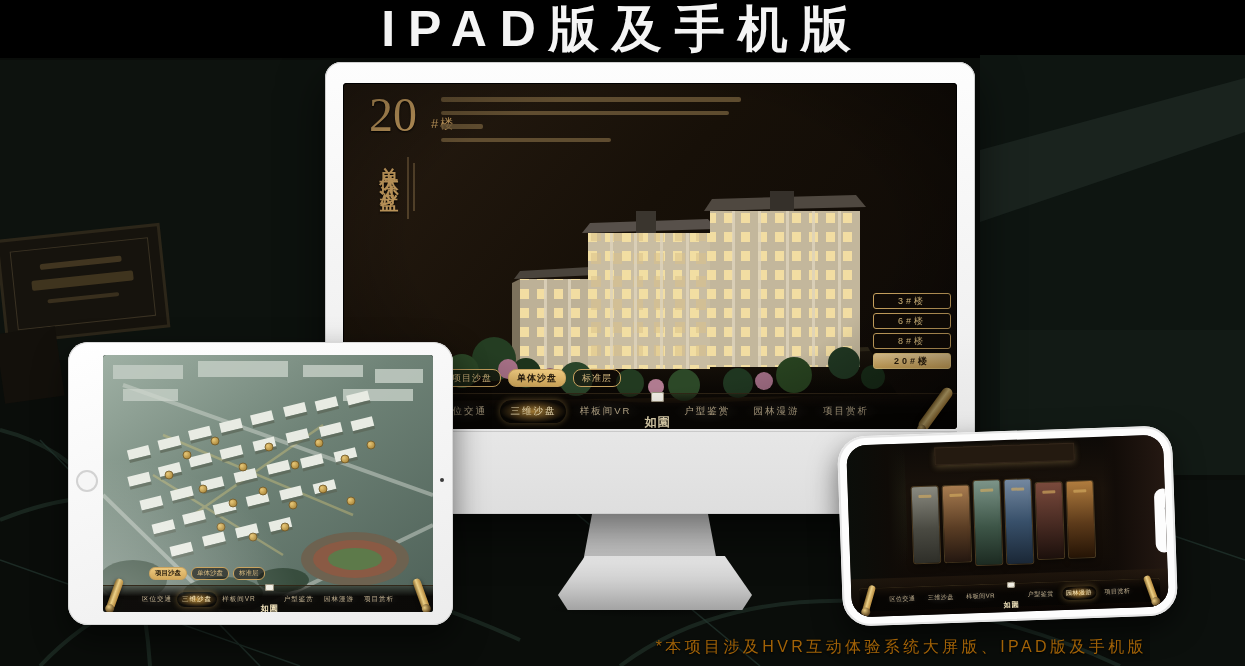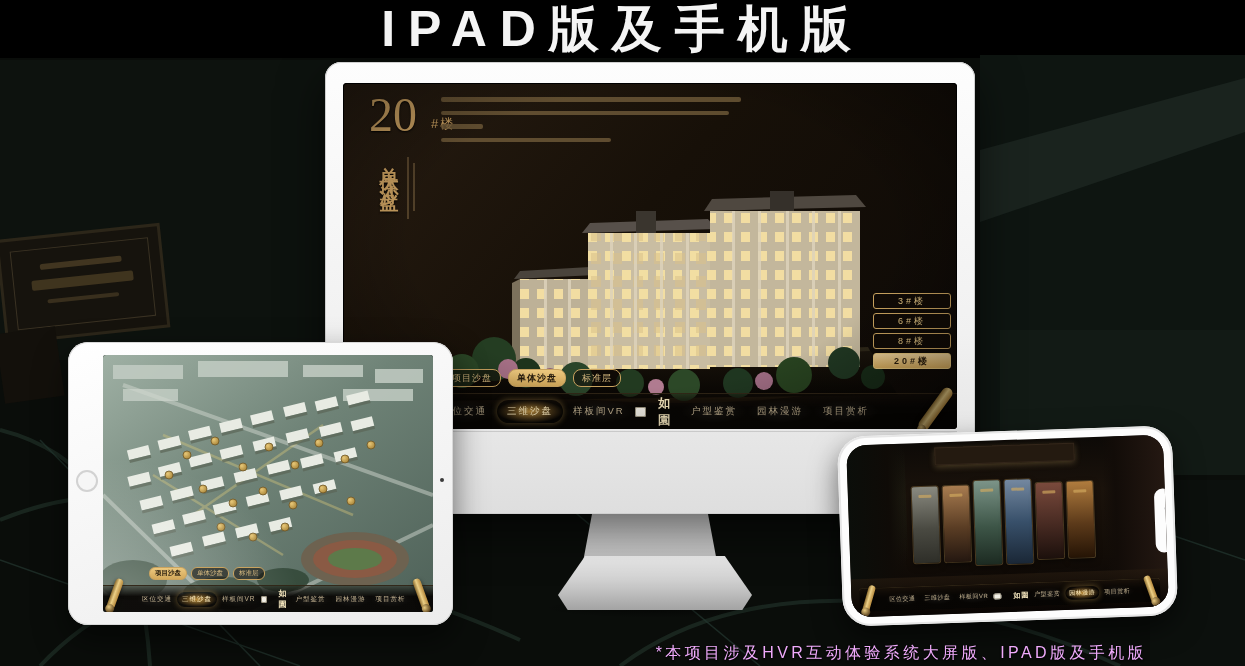--- a/index.html
+++ b/index.html
@@ -68,21 +68,21 @@
   .navbar{position:absolute;left:0;right:0;bottom:0;display:flex;align-items:center;
     justify-content:space-between;background:linear-gradient(rgba(22,15,8,.35),rgba(7,5,3,.95) 40%);
     border-top:1px solid rgba(190,150,90,.22);}
   .monitor .navbar{height:36px;padding:0 78px 0 88px;}
   .nav-item{position:relative;color:#c2b190;cursor:pointer;white-space:nowrap;
     background:radial-gradient(closest-side,rgba(255,255,255,.06),transparent);}
   .monitor .nav-item{font-size:9.5px;letter-spacing:2px;padding:5px 10px;}
   .nav-item.active{color:#ffeec0;border-radius:14px;
     background:radial-gradient(closest-side,rgba(196,148,63,.95),rgba(120,88,38,.45) 70%,transparent);
     box-shadow:0 0 6px rgba(220,175,90,.45);}
-  .nav-logo{display:flex;flex-direction:row;align-items:center;gap:12px;}
+  .nav-logo{display:flex;flex-direction:column;align-items:center;gap:12px;}
   .seal{background:#f2efe6;border-radius:2px;box-shadow:inset 0 0 0 1px #9a937f;}
   .monitor .seal{width:13px;height:10px;}
   .logo-text{font-family:"Liberation Serif",serif;color:#f0e2bb;font-weight:700;letter-spacing:1px;}
   .monitor .logo-text{font-size:12px;}
   .scroll{position:absolute;border-radius:6px;cursor:pointer;
     background:linear-gradient(90deg,#8a6a2e,#eccf86 45%,#b5883c);
     box-shadow:0 2px 4px rgba(0,0,0,.6);}
   .scroll::after{content:"";position:absolute;left:50%;bottom:-4px;transform:translateX(-50%);
     width:9px;height:9px;border-radius:50%;background:radial-gradient(circle at 35% 35%,#e8c97e,#5c4420 70%);}
   .monitor .scroll{right:16px;top:-10px;width:11px;height:50px;transform:rotate(36deg);}
@@ -139,21 +139,21 @@
   .phone .logo-text{font-size:7px;}
   .phone .scroll{width:7px;height:28px;}
   .phone .scroll.left{left:6px;top:-4px;transform:rotate(18deg);}
   .phone .scroll.right{right:6px;top:-4px;transform:rotate(-18deg);}
   .notch{position:absolute;right:-6px;top:50%;transform:translateY(-50%);
     width:17px;height:64px;background:#fdfdfd;border-radius:10px;}
   .notch-cam{position:absolute;right:3px;top:50%;margin-top:-14px;width:4px;height:4px;
     border-radius:50%;background:#bdbdbd;}
 
   
-  .footnote{position:absolute;right:98px;bottom:2px;z-index:8;color:#f0abfc;
+  .footnote{position:absolute;right:98px;bottom:8px;z-index:8;color:#a16207;
     font-size:16px;letter-spacing:3.4px;text-shadow:0 1px 2px #000;}
 </style>
 </head>
 <body>
 
 <div class="stage">
 
   <svg class="bg" width="1245" height="666" viewBox="0 0 1245 666">
     <rect width="1245" height="666" fill="#0a0d0a"></rect>
     <rect width="1245" height="58" fill="#000"></rect>

